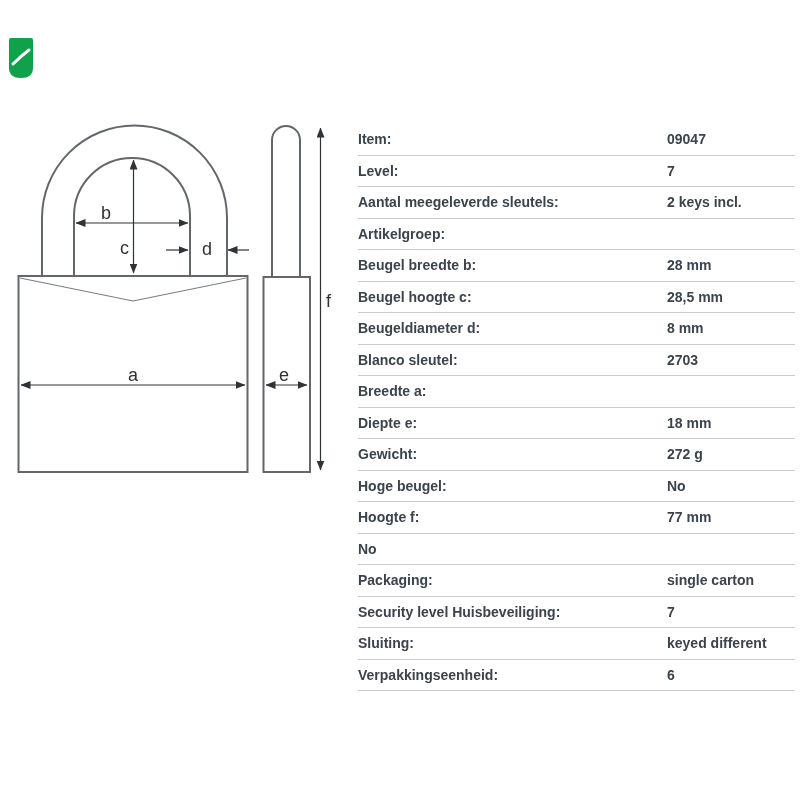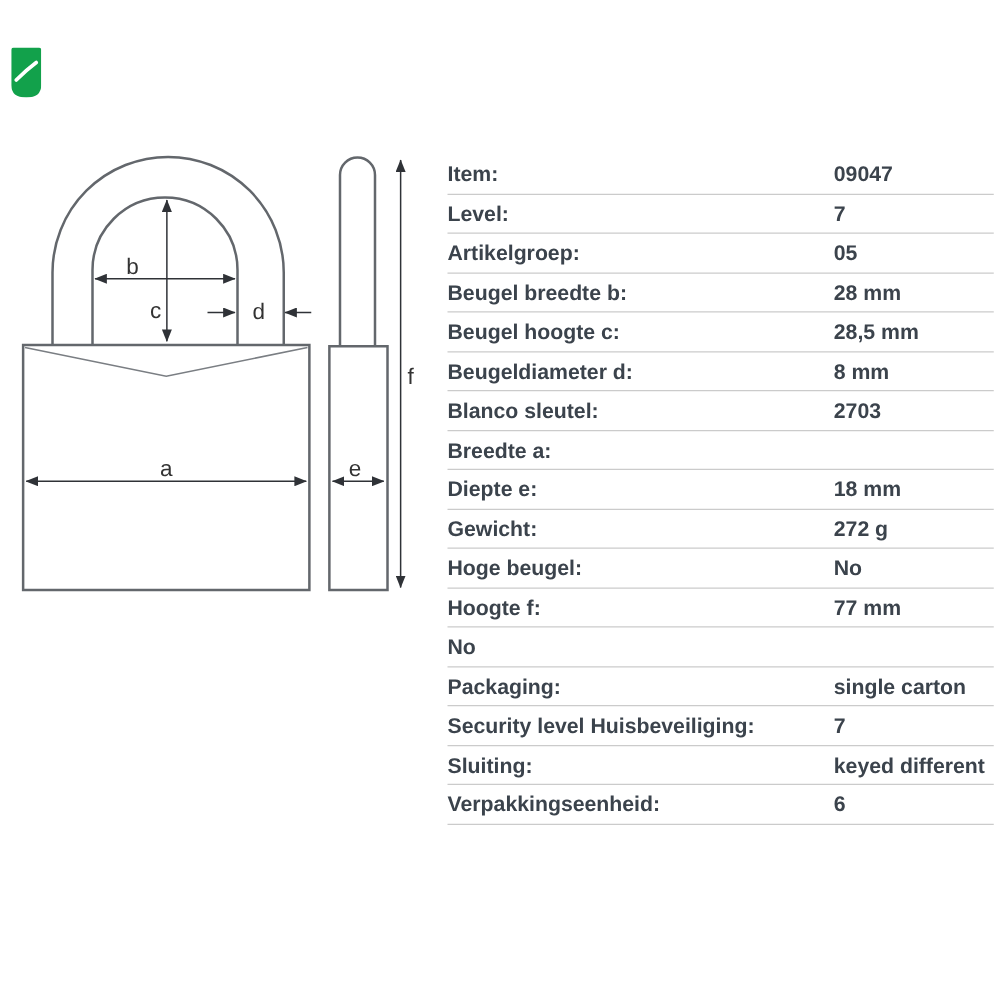--- a/index.html
+++ b/index.html
@@ -45,21 +45,21 @@
     width: 437px;
     color: var(--ink, #3b434c);
   }
   .spec-row {
     display: grid;
     grid-template-columns: 309px 1fr;
     align-items: center;
     height: 31.5px;
     box-sizing: border-box;
     border-bottom: 1px solid var(--row_line, #cbcbcb);
-    font-size: 17px;
+    font-size: 14px;
     line-height: 31px;
     white-space: nowrap;
   }
   .spec-label { font-weight: bold; }
   .spec-value { font-weight: bold; }
 </style>
 </head>
 <body>
 
 <div class="canvas">
@@ -111,22 +111,25 @@
   <div class="spec-table">
     <div class="spec-row">
       <span class="spec-label">Item:</span>
       <span class="spec-value">09047</span>
     </div>
     <div class="spec-row">
       <span class="spec-label">Level:</span>
       <span class="spec-value">7</span>
     </div>
     <div class="spec-row">
+      <span class="spec-label">Aantal meegeleverde sleutels:</span>
+      <span class="spec-value">2 keys incl.</span>
+    </div>
+    <div class="spec-row">
       <span class="spec-label">Artikelgroep:</span>
-      <span class="spec-value">05</span>
     </div>
     <div class="spec-row">
       <span class="spec-label">Beugel breedte b:</span>
       <span class="spec-value">28 mm</span>
     </div>
     <div class="spec-row">
       <span class="spec-label">Beugel hoogte c:</span>
       <span class="spec-value">28,5 mm</span>
     </div>
     <div class="spec-row">

